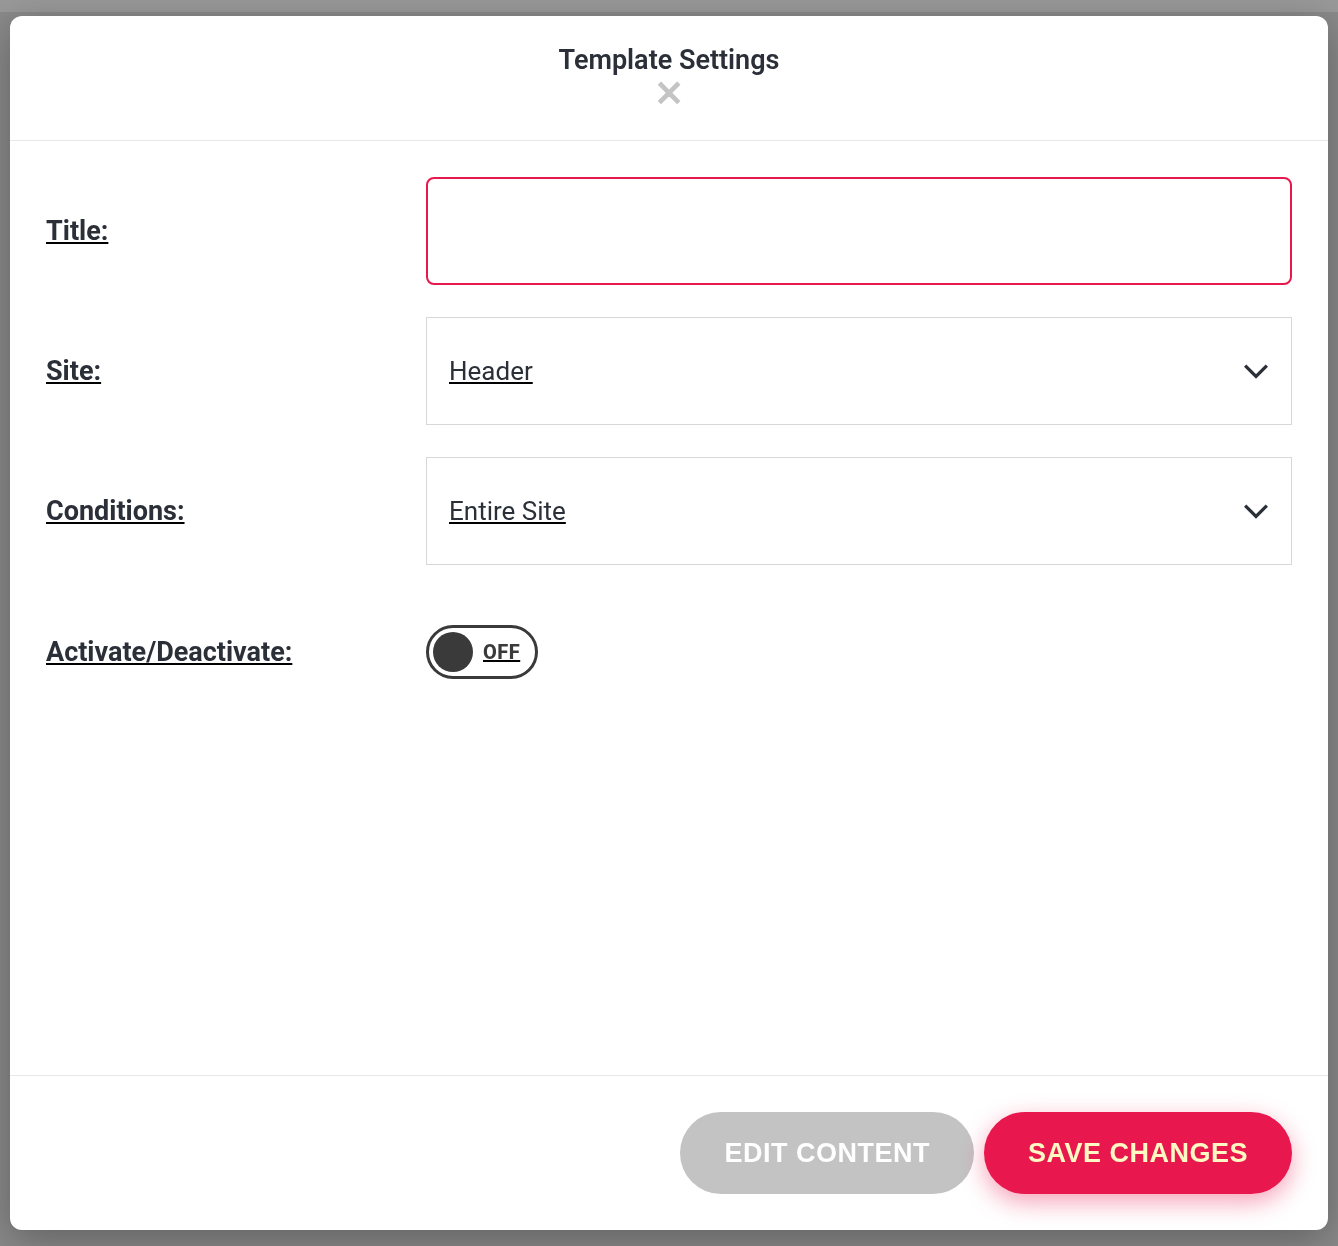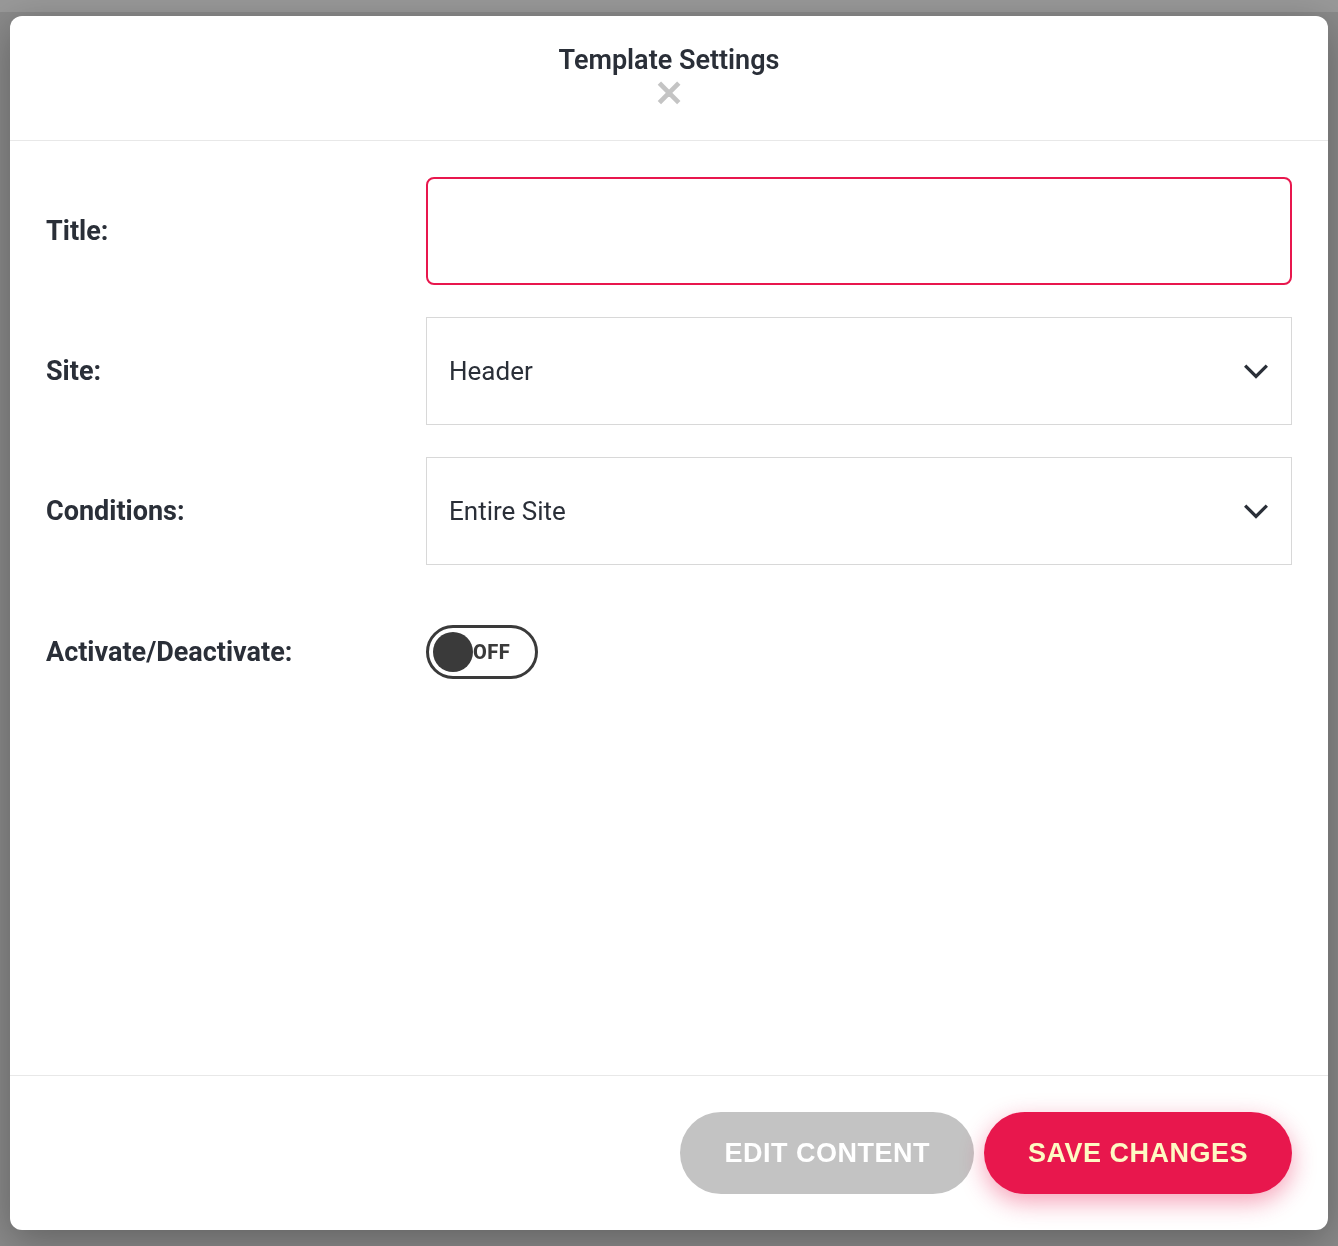--- a/index.html
+++ b/index.html
@@ -65,20 +65,21 @@
       color: #c4c4c4;
       cursor: pointer;
       line-height: 1;
       font-weight: bold;
       user-select: none;
     }
     
     .modal-body {
       flex: 1;
       padding: 36px 36px 0 36px;
+      text-decoration: underline;
     }
     
     .form-row {
       display: flex;
       align-items: center;
       margin-bottom: 32px;
     }
     
     .form-row.toggle-row {
       margin-top: 60px;
@@ -142,21 +143,21 @@
     .toggle-container {
       width: 112px;
       height: 54px;
       border: 3px solid #3a3a3a;
       border-radius: 30px;
       display: flex;
       align-items: center;
       padding: 3px 4px;
       cursor: pointer;
       background: #fff;
-      gap: 0;
+      gap: 10px;
     }
     
     .toggle-knob {
       width: 40px;
       height: 40px;
       border-radius: 50%;
       background: #3a3a3a;
     }
     
     .toggle-label {

